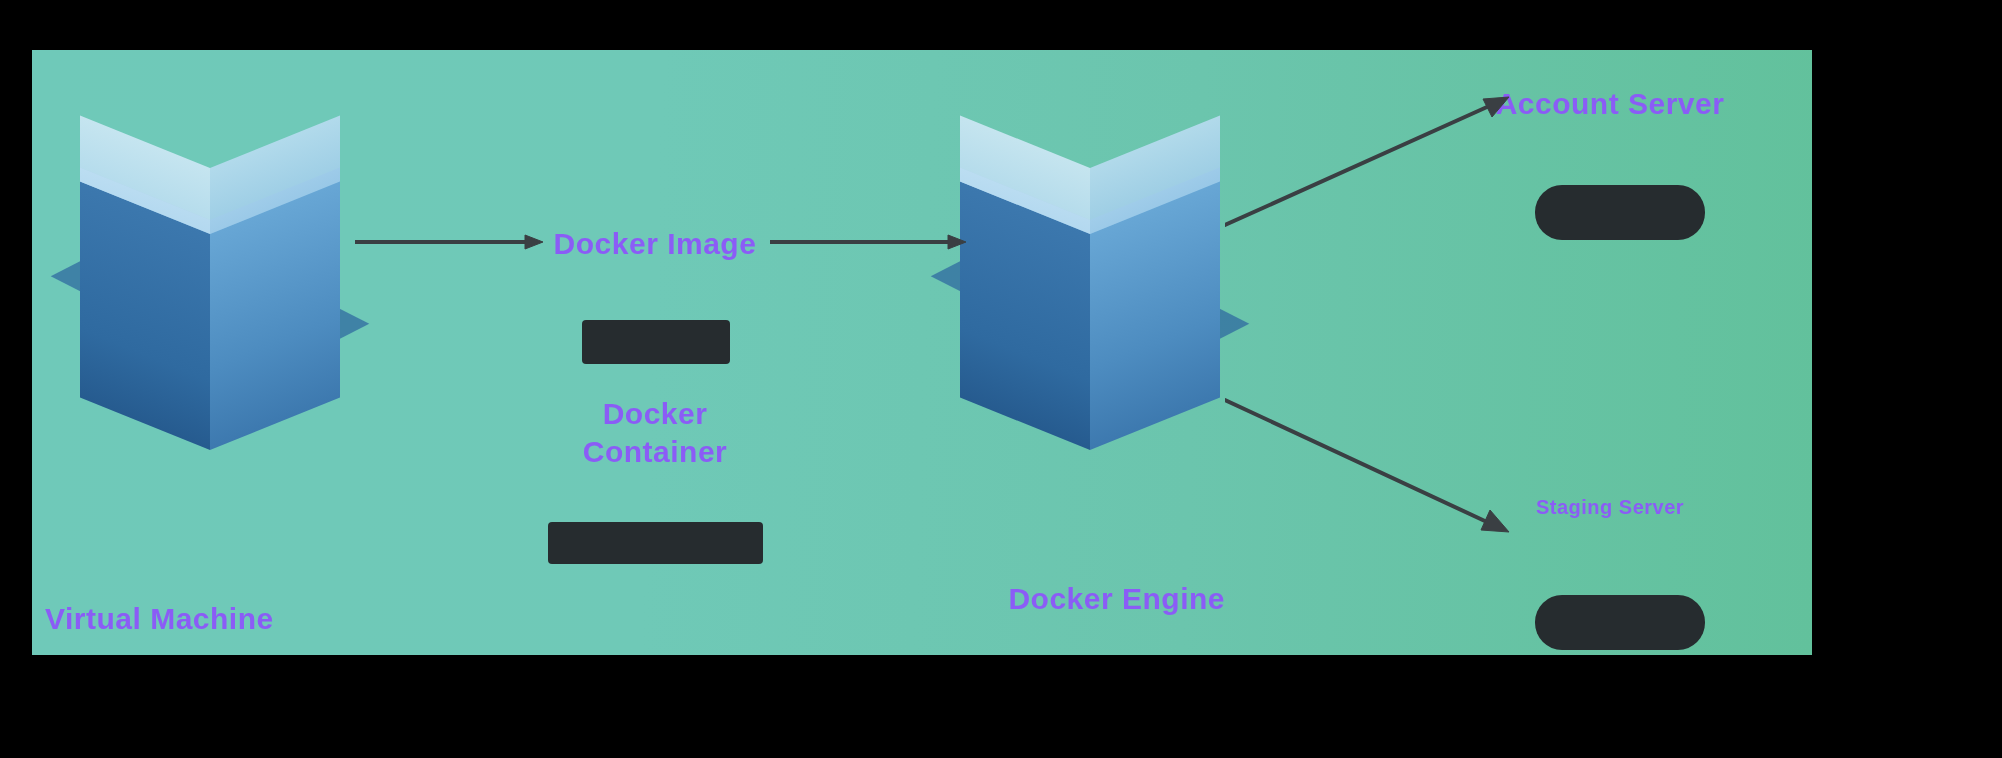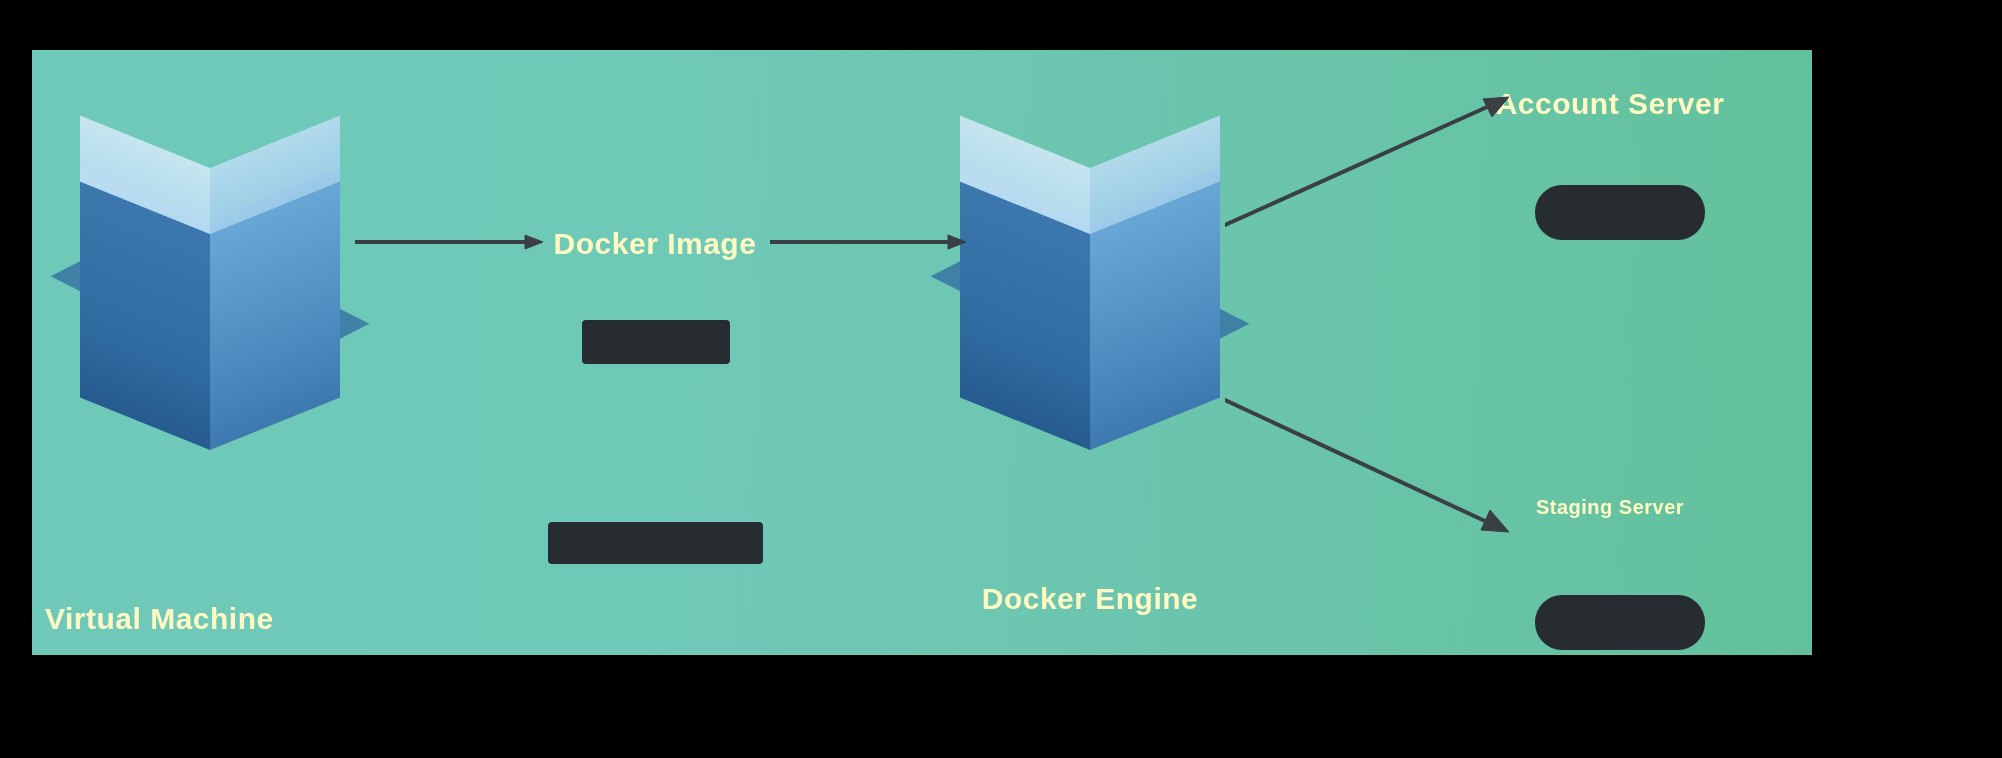--- a/index.html
+++ b/index.html
@@ -1,19 +1,19 @@
 <!DOCTYPE html>
 <html><head>
 <meta charset="utf-8">
 <style>
   html,body{margin:0;padding:0;width:2002px;height:758px;background:#000;overflow:hidden;font-family:"Helvetica Neue",Arial,sans-serif}
   .canvas{position:relative;width:2002px;height:758px}
   .panel{position:absolute;left:32px;top:50px;width:1780px;height:605px;
     background:linear-gradient(92deg,#6fc9b9 0%,#6fc9b7 35%,#6bc5ad 65%,#62c19c 100%)}
-  .label{position:absolute;color:#fef9c3;font-weight:700;line-height:1.25;text-align:center;letter-spacing:.5px}
+  .label{position:absolute;color:#8b5cf6;font-weight:700;line-height:1.25;text-align:center;letter-spacing:.5px}
   .dark-badge{position:absolute;background:#262c2f;border-radius:4px}
 
   
   .cube{position:absolute}
   .cube .right{position:absolute;left:130px;top:30px;width:130px;height:230px;
     background:linear-gradient(180deg,#6aa9d7 0%,#4d8cc0 65%,#3d79af 100%);
     transform:skewY(-22deg);transform-origin:top left}
   .cube .left{position:absolute;left:0;top:30px;width:130px;height:230px;
     background:linear-gradient(180deg,#3d79af 0%,#2f6aa0 70%,#265b8f 100%);
     transform:skewY(22deg);transform-origin:top right}
@@ -76,24 +76,25 @@
         <div class="top-r"></div>
       </div>
   </div>
 
   <div class="label" style="left:45px;top:600px;width:330px;font-size:30px;text-align:left">Virtual Machine</div>
 
   <div class="label" style="left:535px;top:225px;width:240px;font-size:30px">Docker Image</div>
 
   <div class="dark-badge" style="left:582px;top:320px;width:148px;height:44px"></div>
 
+  <div class="label" style="left:535px;top:395px;width:240px;font-size:30px">Docker Container</div>
 
   <div class="dark-badge" style="left:548px;top:522px;width:215px;height:42px"></div>
 
-  <div class="label" style="left:955px;top:580px;width:270px;font-size:30px;text-align:center">Docker Engine</div>
+  <div class="label" style="left:955px;top:580px;width:270px;font-size:30px;text-align:right">Docker Engine</div>
 
   <div class="label" style="left:1490px;top:85px;width:240px;font-size:30px">Account Server</div>
   <div class="dark-badge" style="left:1535px;top:185px;width:170px;height:55px;border-radius:27px"></div>
 
   <div class="label" style="left:1490px;top:495px;width:240px;font-size:20px">Staging Server</div>
   <div class="dark-badge" style="left:1535px;top:595px;width:170px;height:55px;border-radius:27px"></div>
 
   <svg class="arrow" style="left:355px;top:232px;width:190px;height:20px">
     <line x1="0" y1="10" x2="170" y2="10" stroke-width="4" stroke-linecap="round"></line>
     <polygon points="170,3 188,10 170,17"></polygon>

